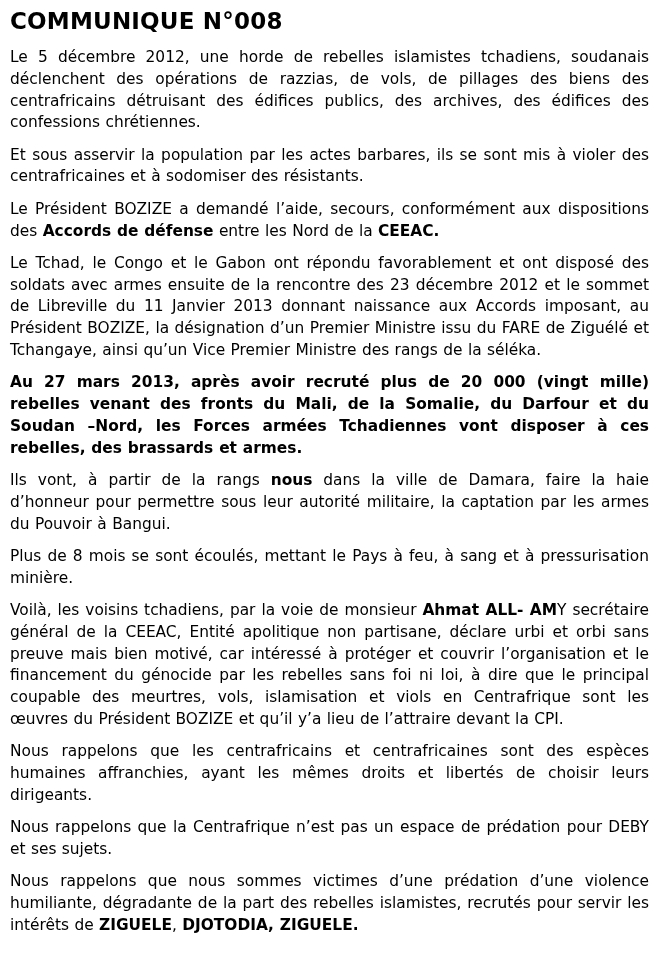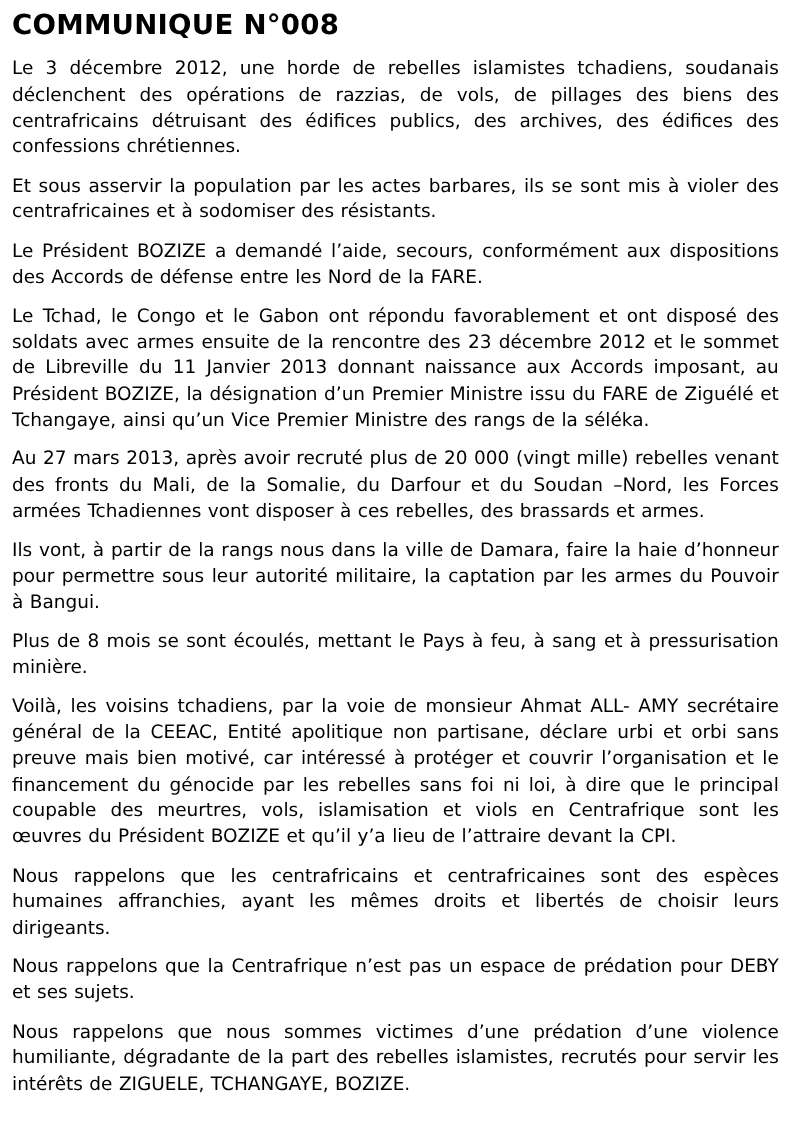--- a/index.html
+++ b/index.html
@@ -33,33 +33,33 @@
     margin: 0 0 10.5px 0;
     font-size: 15.4px;
     line-height: 21.8px;
     text-align: justify;
     word-spacing: 0.5px;
     color: #000000;
   }
   .doc-body p.para.bold-para {
     font-weight: bold;
   }
-  .doc-body b { font-weight: normal; }
+  .doc-body b { font-weight: bold; }
 </style>
 </head>
 <body>
 
 <div class="page">
   <h1 class="doc-title">COMMUNIQUE N°008</h1>
   <div class="doc-body" id="doc-body">
-      <p class="para"><span>Le 3 décembre 2012, une horde de rebelles islamistes tchadiens, soudanais déclenchent des opérations de razzias, de vols, de pillages des biens des centrafricains détruisant des édifices publics, des archives, des édifices des confessions chrétiennes.</span></p>
+      <p class="para"><span>Le 5 décembre 2012, une horde de rebelles islamistes tchadiens, soudanais déclenchent des opérations de razzias, de vols, de pillages des biens des centrafricains détruisant des édifices publics, des archives, des édifices des confessions chrétiennes.</span></p>
       <p class="para"><span>Et sous asservir la population par les actes barbares, ils se sont mis à violer des centrafricaines et à sodomiser des résistants.</span></p>
-      <p class="para"><span>Le Président BOZIZE a demandé l’aide, secours, conformément aux dispositions des </span><b>Accords de défense</b><span> entre  les Nord de la </span><b>FARE.</b></p>
+      <p class="para"><span>Le Président BOZIZE a demandé l’aide, secours, conformément aux dispositions des </span><b>Accords de défense</b><span> entre  les Nord de la </span><b>CEEAC.</b></p>
       <p class="para"><span>Le Tchad, le Congo et le Gabon ont répondu  favorablement et ont disposé des soldats avec armes ensuite de la rencontre des 23 décembre 2012 et le sommet de Libreville du 11 Janvier 2013 donnant naissance aux Accords imposant,  au Président BOZIZE, la désignation d’un Premier Ministre issu du FARE de Ziguélé et Tchangaye, ainsi  qu’un Vice Premier  Ministre des rangs de la séléka.</span></p>
       <p class="para bold-para"><b>Au 27 mars 2013,  après avoir recruté  plus de 20 000 (vingt mille) rebelles venant des fronts du Mali, de la Somalie,   du Darfour et du Soudan –Nord, les Forces armées Tchadiennes vont disposer à ces rebelles, des brassards et armes.</b></p>
       <p class="para"><span>Ils vont, à partir de la rangs </span><b>nous</b><span> dans la ville de Damara, faire la haie d’honneur pour permettre sous leur autorité militaire, la captation par les armes du Pouvoir à Bangui.</span></p>
       <p class="para"><span>Plus de 8 mois  se sont écoulés, mettant le Pays  à feu, à sang et  à pressurisation minière.</span></p>
       <p class="para"><span>Voilà, les voisins  tchadiens, par la voie de monsieur </span><b>Ahmat  ALL- AM</b><span>Y secrétaire général de la CEEAC, Entité  apolitique non partisane, déclare urbi et orbi sans preuve mais bien motivé, car intéressé à protéger et couvrir l’organisation et le financement du génocide par les rebelles sans foi ni loi, à dire que le principal coupable des meurtres, vols, islamisation  et viols en Centrafrique sont les œuvres du Président BOZIZE et qu’il y’a  lieu de l’attraire devant la CPI.</span></p>
       <p class="para"><span>Nous rappelons que  les centrafricains et centrafricaines sont des espèces humaines affranchies, ayant les mêmes droits et libertés de choisir leurs dirigeants.</span></p>
       <p class="para"><span>Nous rappelons  que la Centrafrique n’est pas un espace de prédation pour DEBY et ses sujets.</span></p>
-      <p class="para"><span>Nous rappelons   que nous sommes victimes d’une prédation d’une violence humiliante, dégradante de la part des rebelles islamistes, recrutés pour servir les intérêts de </span><b>ZIGUELE</b><span>, </span><b>TCHANGAYE, BOZIZE.</b></p>
+      <p class="para"><span>Nous rappelons   que nous sommes victimes d’une prédation d’une violence humiliante, dégradante de la part des rebelles islamistes, recrutés pour servir les intérêts de </span><b>ZIGUELE</b><span>, </span><b>DJOTODIA, ZIGUELE.</b></p>
     </div>
 </div>
 
 </body></html>

